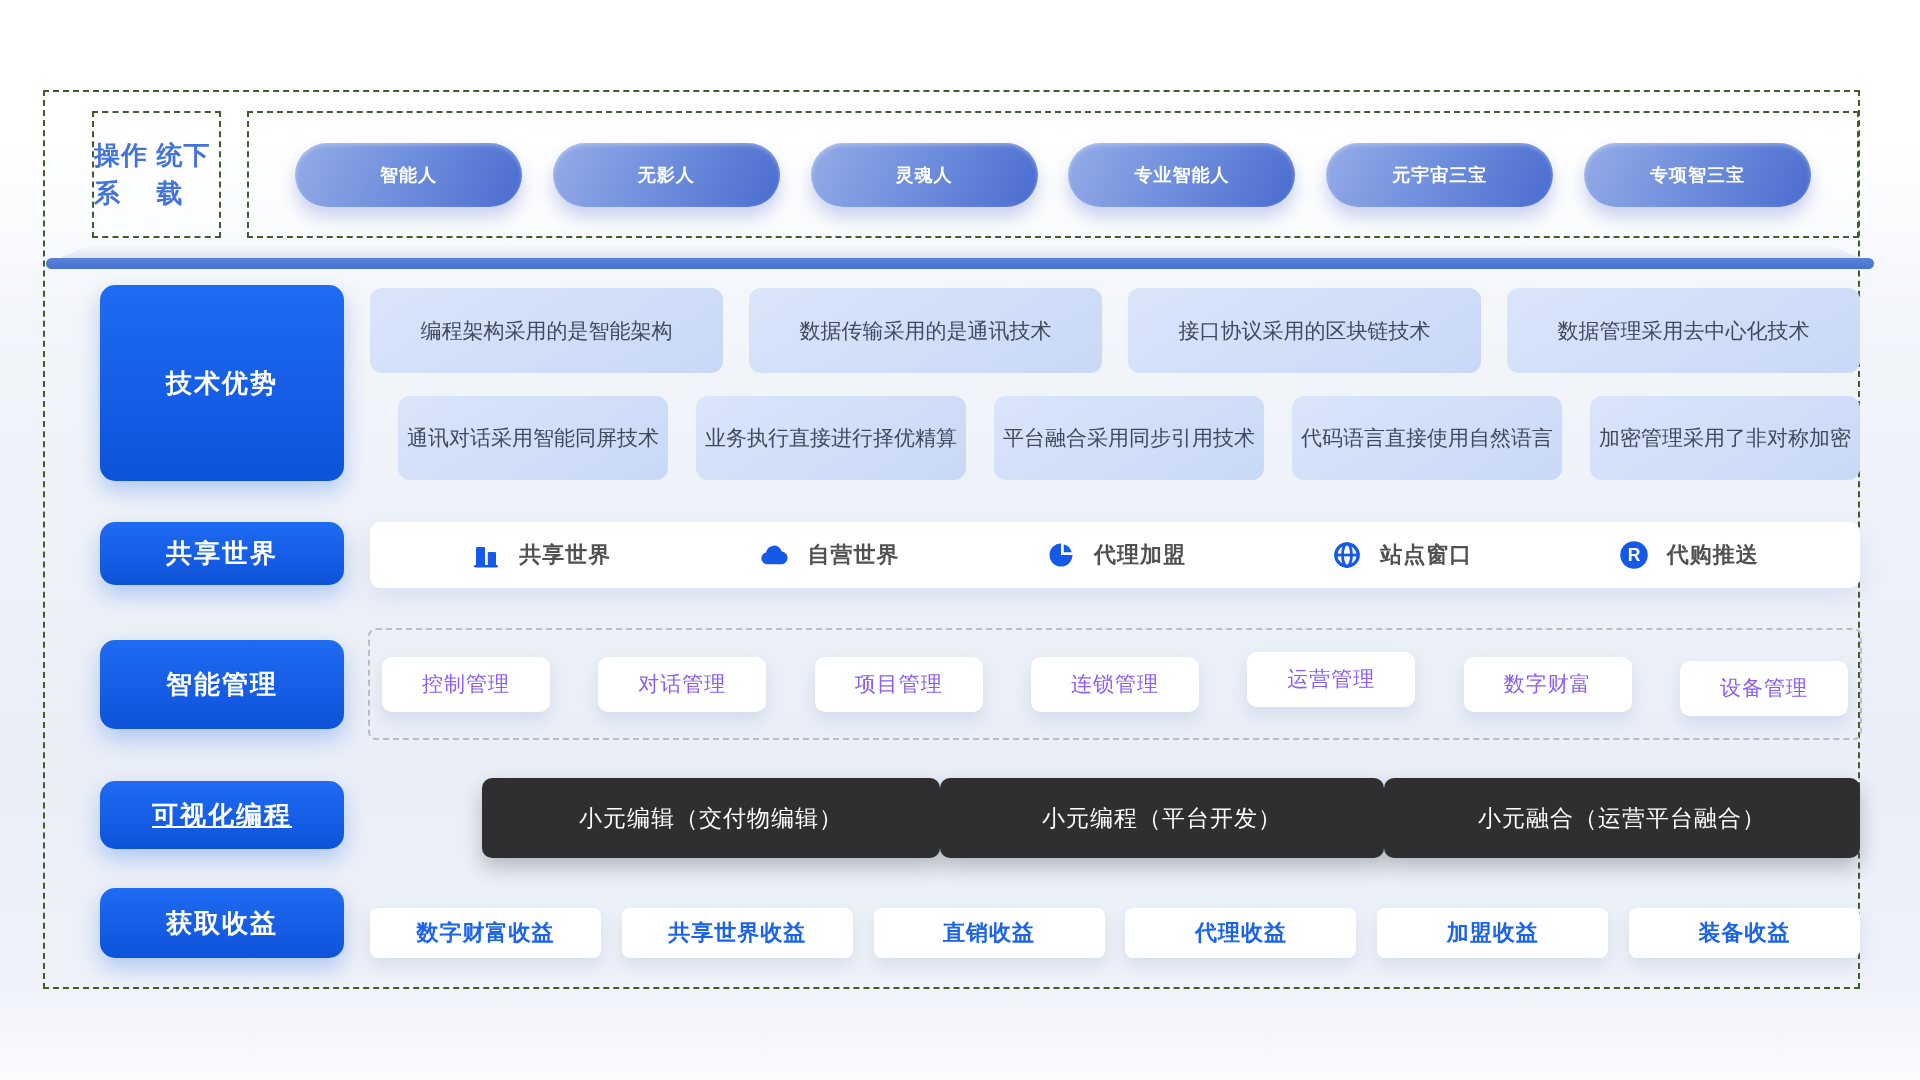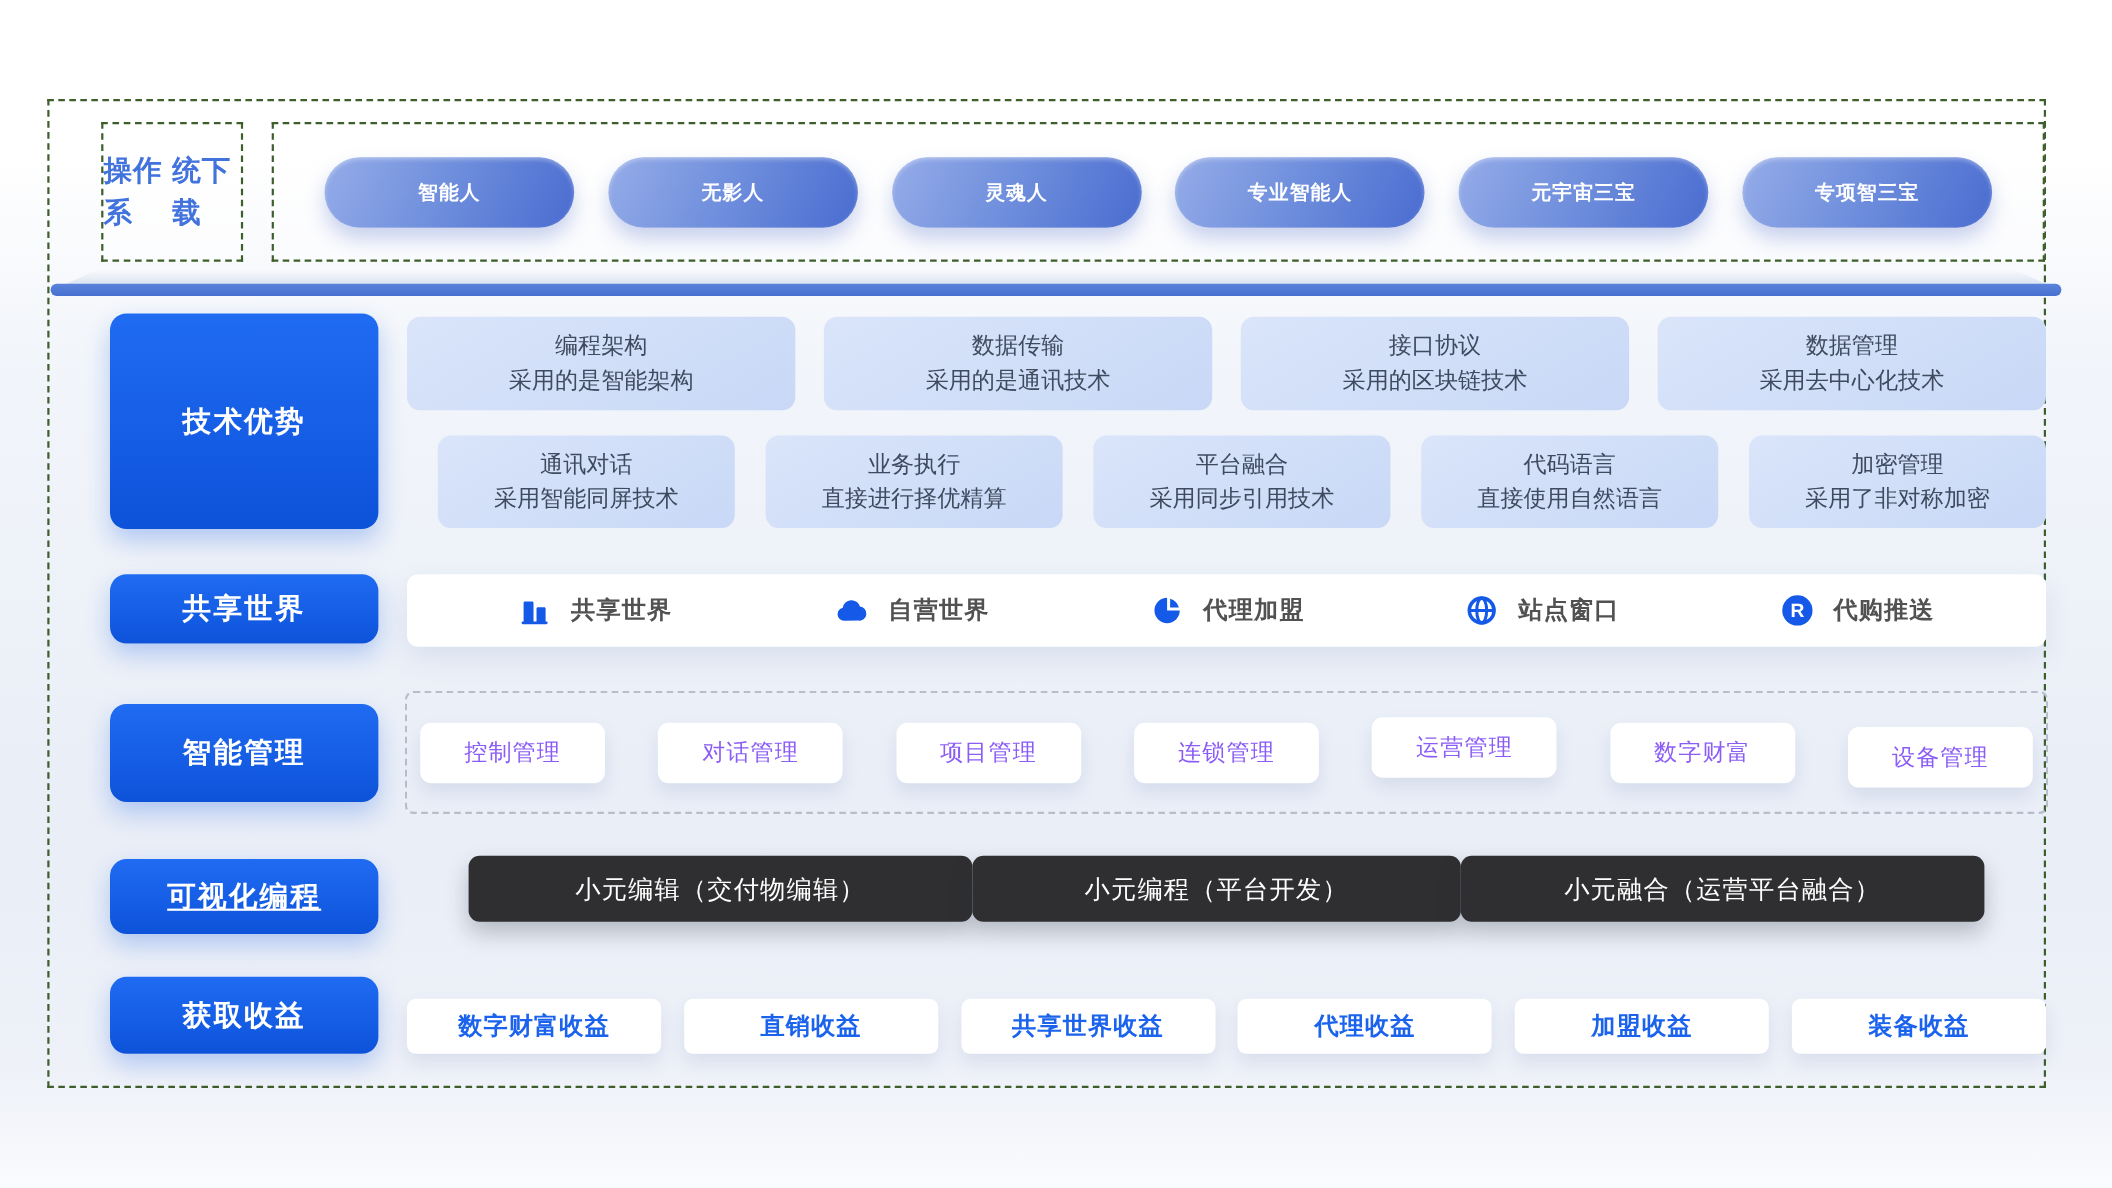--- a/index.html
+++ b/index.html
@@ -65,21 +65,21 @@
   .cat-visual { top:781px; height:68px;text-decoration:underline; }
   .cat-earn   { top:888px; height:70px; }
   
   .tech-row { position:absolute; left:370px; width:1490px; display:flex; }
   .tech-row-1 { top:288px; height:85px; gap:26px; }
   .tech-row-2 { top:396px; height:84px; gap:28px;padding-left:28px; }
   .tech-card {
     flex:1 1 0; border-radius:12px;
     background:linear-gradient(150deg,#dae5fa 0%,#c8d8f6 100%);
     color:#3f4a5e; font-size:21px; font-weight:500;
-    display:flex; flex-direction:column; align-items:center; justify-content:center;
+    display:flex; flex-direction:row; align-items:center; justify-content:center;
     line-height:1.5;
   }
   
   .share-strip {
     position:absolute; left:370px; top:522px; width:1490px; height:66px;
     background:#fff; border-radius:10px;
     box-shadow:0 10px 24px rgba(98,126,182,.14);
     display:flex; align-items:center; justify-content:space-around; padding:0 28px;
   }
   .share-item { display:flex; align-items:center; gap:18px; }
@@ -95,22 +95,22 @@
     width:168px; height:55px; background:#fff; border-radius:10px;
     box-shadow:0 8px 16px rgba(98,126,182,.16);
     color:#8b5cf6; font-size:21px; font-weight:500; letter-spacing:1px;
     display:flex; align-items:center; justify-content:center;
   }
   .mgmt-chip:nth-child(5){ transform:translateY(-5px); }
   .mgmt-chip:nth-child(7){ transform:translateY(4px); }
   .mgmt-chip:nth-child(8){ transform:translateY(3px); }
   
   .visual-row {
-    position:absolute; left:370px; top:778px; width:1490px; height:60px;
-    display:flex; justify-content:center;
+    position:absolute; left:370px; top:778px; width:1490px; height:80px;
+    display:flex; justify-content:flex-end;
   }
   .dark-box {
     background:#2f2f31; border-radius:10px;
     box-shadow:0 10px 20px rgba(40,46,60,.28);
     color:#fff; font-size:23px; font-weight:500; letter-spacing:1px;
     display:flex; align-items:center; justify-content:center;
   }
   .dark-box.b1 { width:458px; }
   .dark-box.b2 { width:444px; }
   .dark-box.b3 { width:476px; }
@@ -248,20 +248,20 @@
   </div>
 
   <div class="visual-row">
     <div class="dark-box b1">小元编辑（交付物编辑）</div>
     <div class="dark-box b2">小元编程（平台开发）</div>
     <div class="dark-box b3">小元融合（运营平台融合）</div>
   </div>
 
   <div class="earn-row">
     <div class="earn-chip">数字财富收益</div>
+    <div class="earn-chip">共享世界收益</div>
     <div class="earn-chip">直销收益</div>
-    <div class="earn-chip">共享世界收益</div>
     <div class="earn-chip">代理收益</div>
     <div class="earn-chip">加盟收益</div>
     <div class="earn-chip">装备收益</div>
   </div>
 
 </div>
 
 </body></html>

